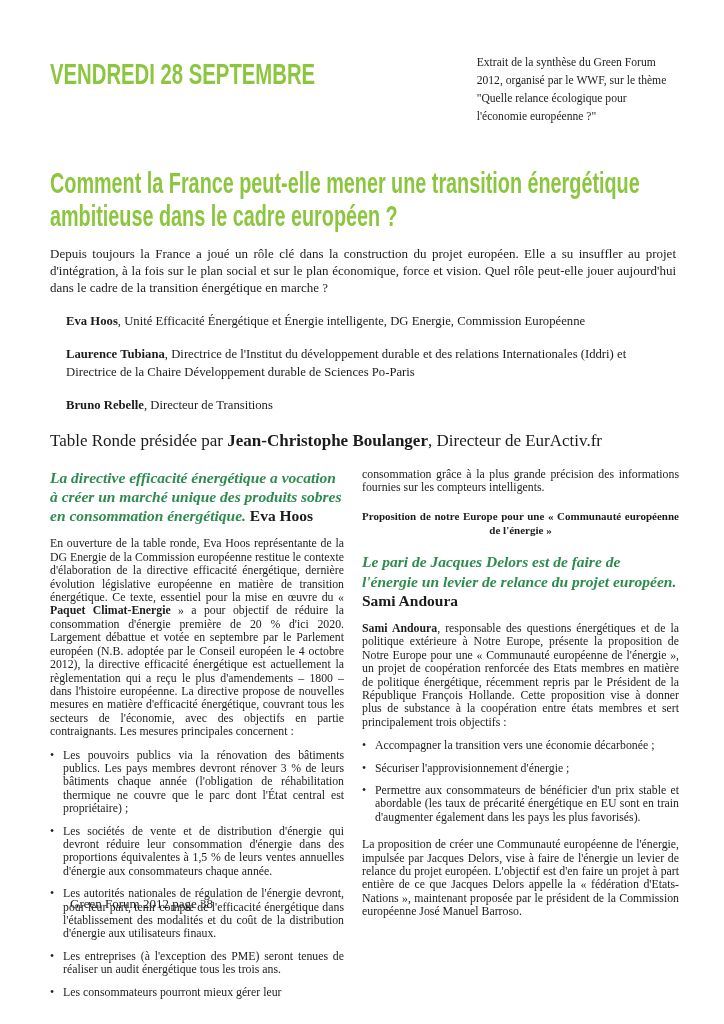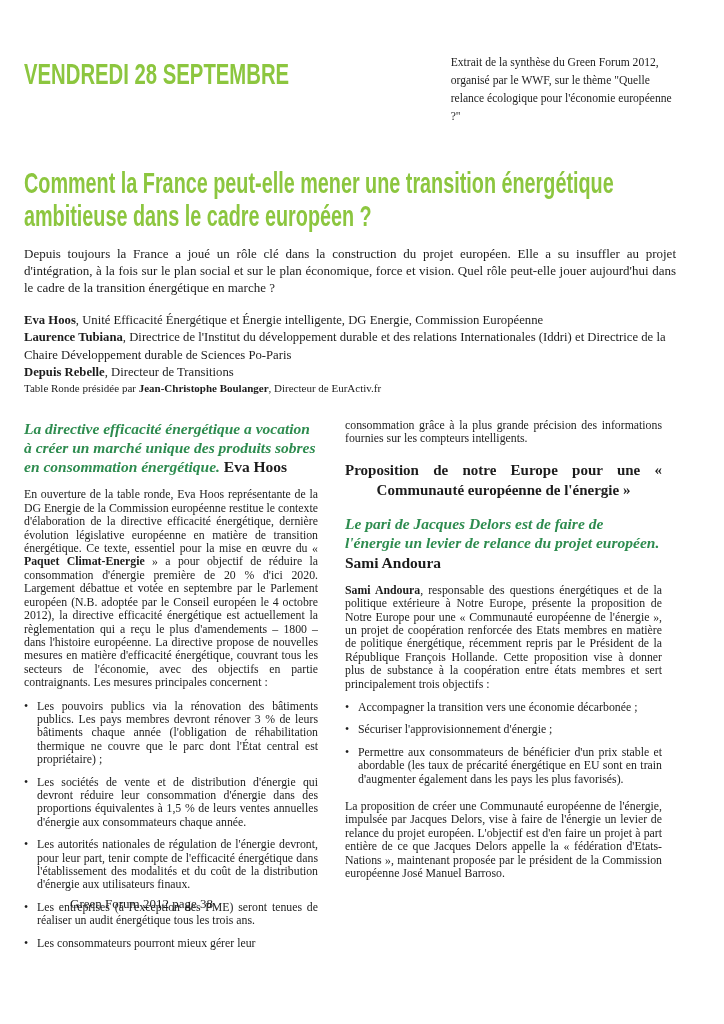--- a/index.html
+++ b/index.html
@@ -1,56 +1,56 @@
 <!DOCTYPE html>
 <html style="--accent: #8cc63f; --green-dark: #2e8c4f;"><head>
 <meta charset="utf-8">
 <style>
   html,body { margin:0; padding:0; background:#ffffff; }
   .page {
     width:724px; height:1024px; background:#ffffff; position:relative;
-    box-sizing:border-box; padding:54px 48px 0 24px; overflow:hidden;
+    box-sizing:border-box; padding:54px 48px 0 50px; overflow:hidden;
     font-family:"Liberation Serif", serif; color:#1c1c1c;
   }
   
   .header { display:flex; justify-content:space-between; align-items:flex-start; }
   .date-label {
     font-family:"Liberation Sans", sans-serif; font-weight:700;
     color:var(--accent); font-size:29px; line-height:1; white-space:nowrap;
     transform:scaleX(0.70); transform-origin:left top; letter-spacing:0px; margin-top:6px;
   }
   .source-note { width:356px; font-size:11.6px; line-height:1.55; text-align:left;margin-left:48px; }
   
   .main-title { margin-top:40px; }
   .main-title .t-line {
     font-family:"Liberation Sans", sans-serif; font-weight:700;
     color:var(--accent); font-size:30px; line-height:33px; white-space:nowrap;
     transform:scaleX(0.66); transform-origin:left top;
   }
   
   .intro { margin-top:13px; font-size:13px; line-height:1.33; text-align:justify; }
   .speakers { margin-top:15px; font-size:12.7px; line-height:1.38; }
-  .speaker { margin:0; }
+  .speaker { margin:16px; }
   .bold { font-weight:700; }
   .italic { font-style:italic; }
-  .chair-line { font-size:11px; }
+  .chair-line { font-size:17px; }
   
-  .columns { margin-top:25px; display:grid; grid-template-columns:294px 317px; column-gap:27px; }
+  .columns { margin-top:17px; display:grid; grid-template-columns:294px 317px; column-gap:18px; }
   .col { font-size:11.8px; line-height:13.4px; text-align:justify; }
   .green-heading {
     font-size:15.5px; line-height:1.24; font-weight:700; font-style:italic;
     color:var(--green-dark); text-align:left;
   }
   .green-heading .author { color:#1c1c1c; font-style:normal; }
   .col p { margin:12px 0 0 0; }
   .bullets { margin-top:10px; }
   .bullet { position:relative; padding-left:13px; margin-bottom:9px; }
   .bullet::before { content:"\2022"; position:absolute; left:0; top:0; }
   .bold-heading {
-    margin-top:14px; font-size:15px; line-height:1.35; font-weight:700;
+    margin-top:14px; font-size:11px; line-height:1.35; font-weight:700;
     text-align:justify; text-align-last:center;
   }
   .mt14 { margin-top:14px !important; }
   .first-par { margin-top:0 !important; }
   
   .footer { position:absolute; left:70px; top:896px; font-size:13px; }
 </style>
 </head>
 <body>
 
@@ -64,21 +64,21 @@
   <div class="main-title">
     <div class="t-line">Comment la France peut-elle mener une transition énergétique</div>
     <div class="t-line">ambitieuse dans le cadre européen ?</div>
   </div>
 
   <div class="intro">Depuis toujours la France a joué un rôle clé dans la construction du projet européen. Elle a su insuffler au projet d'intégration, à la fois sur le plan social et sur le plan économique, force et vision. Quel rôle peut-elle jouer aujourd'hui dans le cadre de la transition énergétique en marche ?</div>
 
   <div class="speakers">
     <p class="speaker"><span class="bold">Eva Hoos</span><span>, Unité Efficacité Énergétique et Énergie intelligente, DG Energie, Commission Européenne</span></p>
     <p class="speaker"><span class="bold">Laurence Tubiana</span><span>, Directrice de l'Institut du développement durable et des relations Internationales (Iddri) et Directrice de la Chaire Développement durable de Sciences Po-Paris</span></p>
-    <p class="speaker"><span class="bold">Depuis Rebelle</span><span>, Directeur de Transitions</span></p>
+    <p class="speaker"><span class="bold">Bruno Rebelle</span><span>, Directeur de Transitions</span></p>
   </div>
 
   <div class="chair-line"><span>Table Ronde présidée par </span><span class="bold">Jean-Christophe Boulanger</span><span>, Directeur de EurActiv.fr</span></div>
 
   <div class="columns">
 
     <div class="col">
       <div class="green-heading"><span>La directive efficacité énergétique a vocation à créer un marché unique des produits sobres en consommation énergétique. </span><span class="author">Eva Hoos</span></div>
       <p><span>En ouverture de la table ronde, Eva Hoos représentante de la DG Energie de la Commission européenne restitue le contexte d'élaboration de la directive efficacité énergétique, dernière évolution législative européenne en matière de transition énergétique. Ce texte, essentiel pour la mise en œuvre du « </span><span class="bold">Paquet Climat-Energie</span><span> » a pour objectif de réduire la consommation d'énergie première de 20 % d'ici 2020. Largement débattue et votée en septembre par le Parlement européen (N.B. adoptée par le Conseil européen le 4 octobre 2012), la directive efficacité énergétique est actuellement la règlementation qui a reçu le plus d'amendements – 1800 – dans l'histoire européenne. La directive propose de nouvelles mesures en matière d'efficacité énergétique, couvrant tous les secteurs de l'économie, avec des objectifs en partie contraignants. Les mesures principales concernent :</span></p>
       <div class="bullets">

